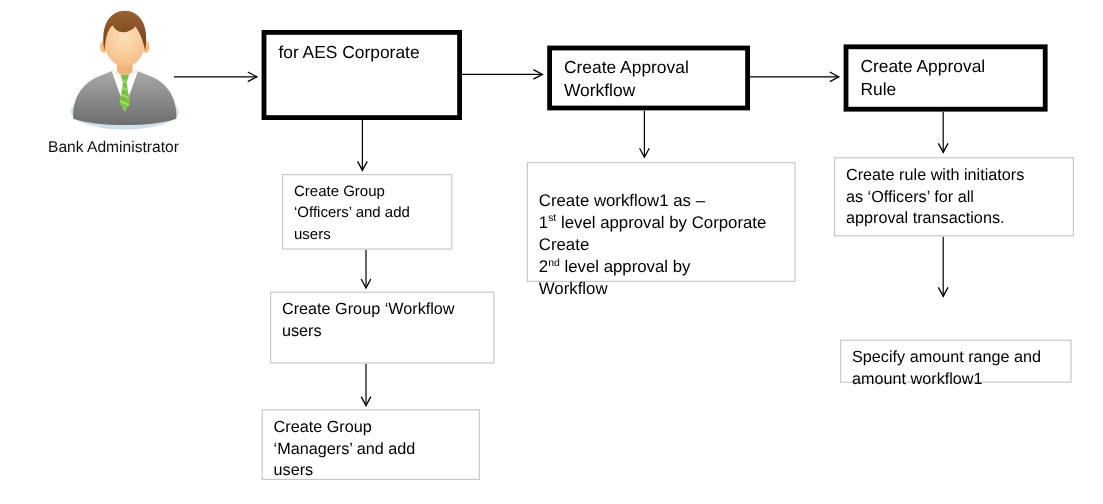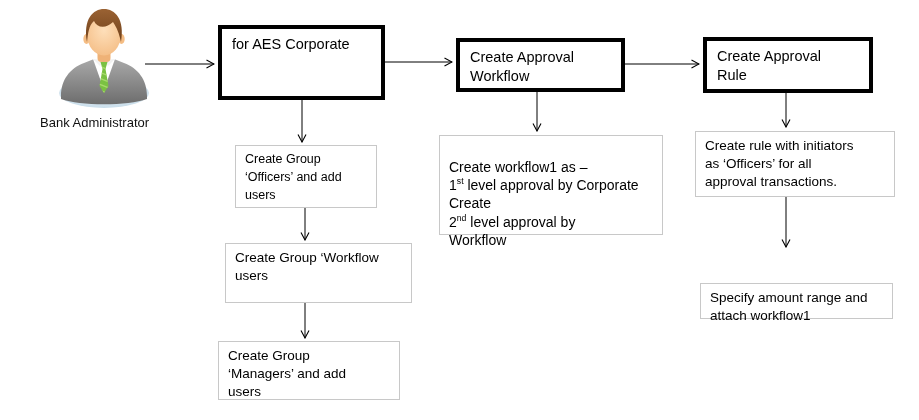--- a/index.html
+++ b/index.html
@@ -142,16 +142,16 @@
     <div class="line">Workflow</div>
   </div>
 
   <div class="note-box" id="sb31">
     <div class="line">Create rule with initiators</div>
     <div class="line">as ‘Officers’ for all</div>
     <div class="line">approval transactions.</div>
   </div>
   <div class="note-box" id="sb32">
     <div class="line">Specify amount range and</div>
-    <div class="line">attach workflow1</div>
+    <div class="line">amount workflow1</div>
   </div>
 
 </div>
 
 </body></html>

